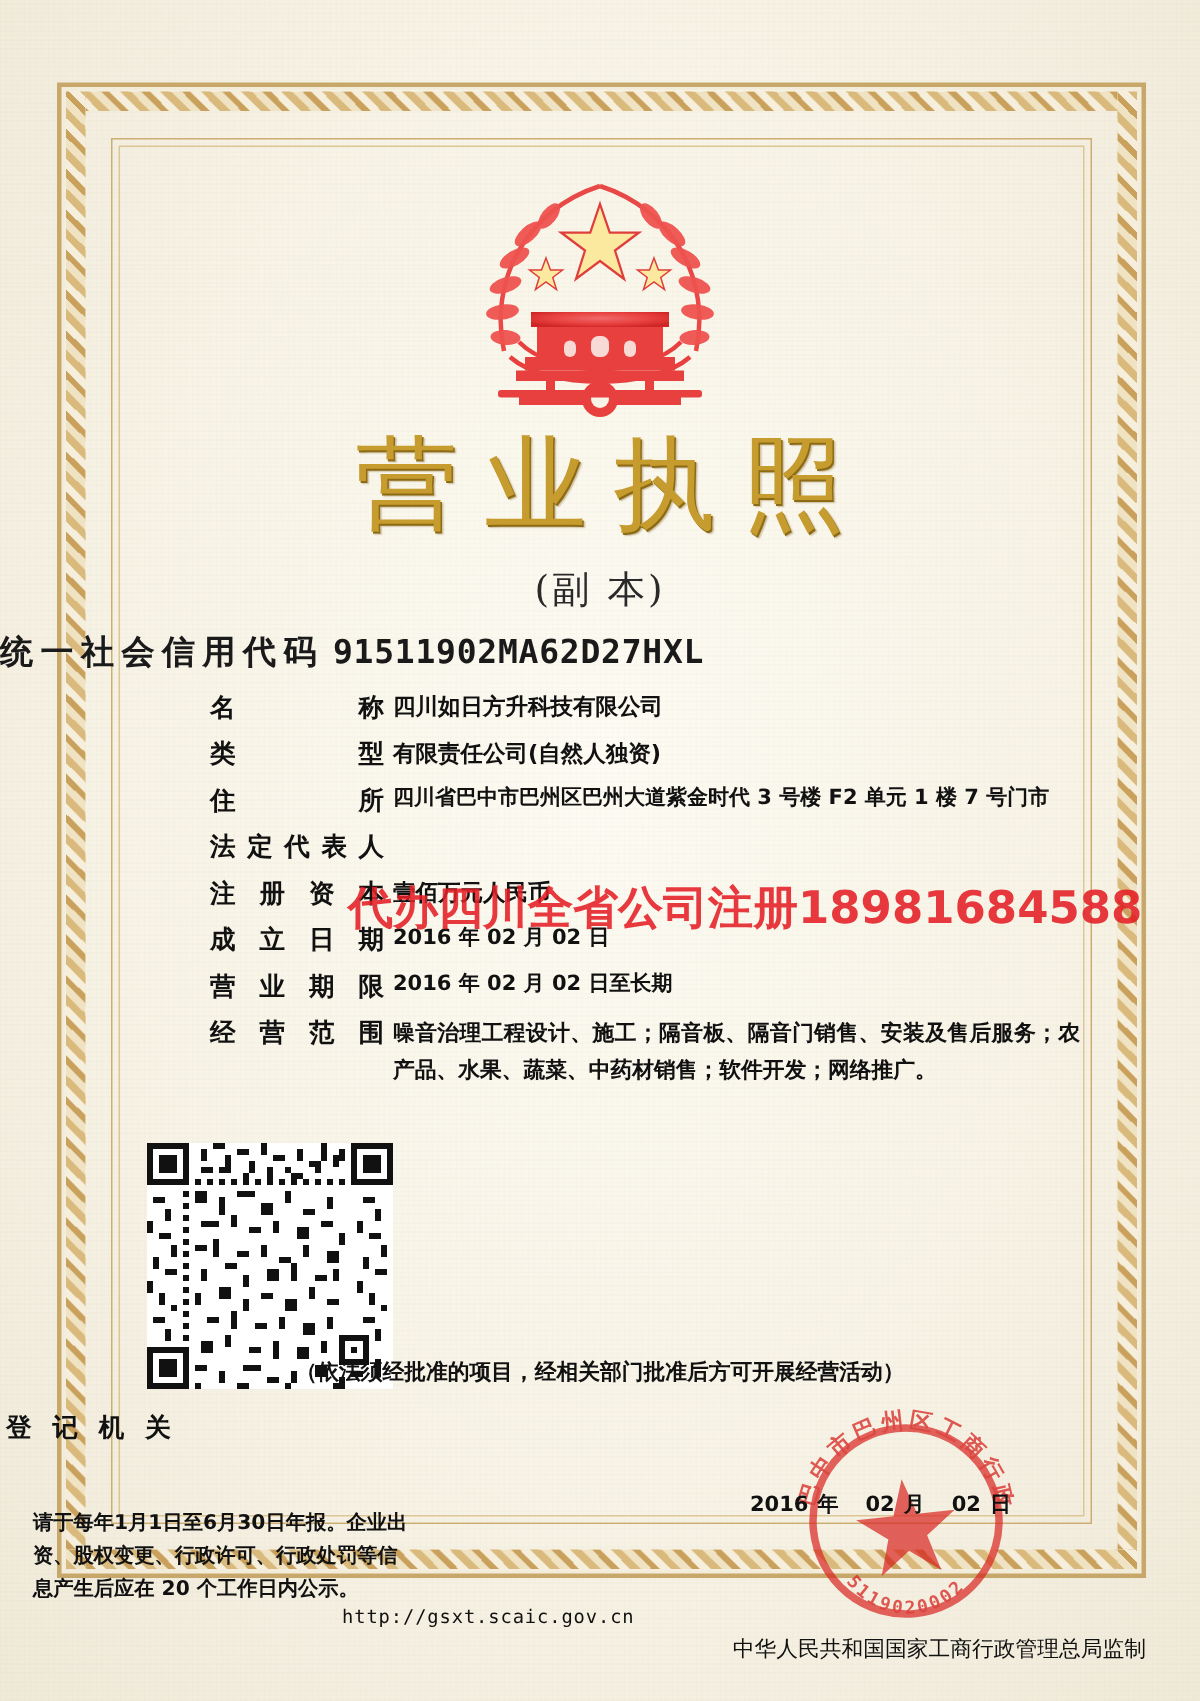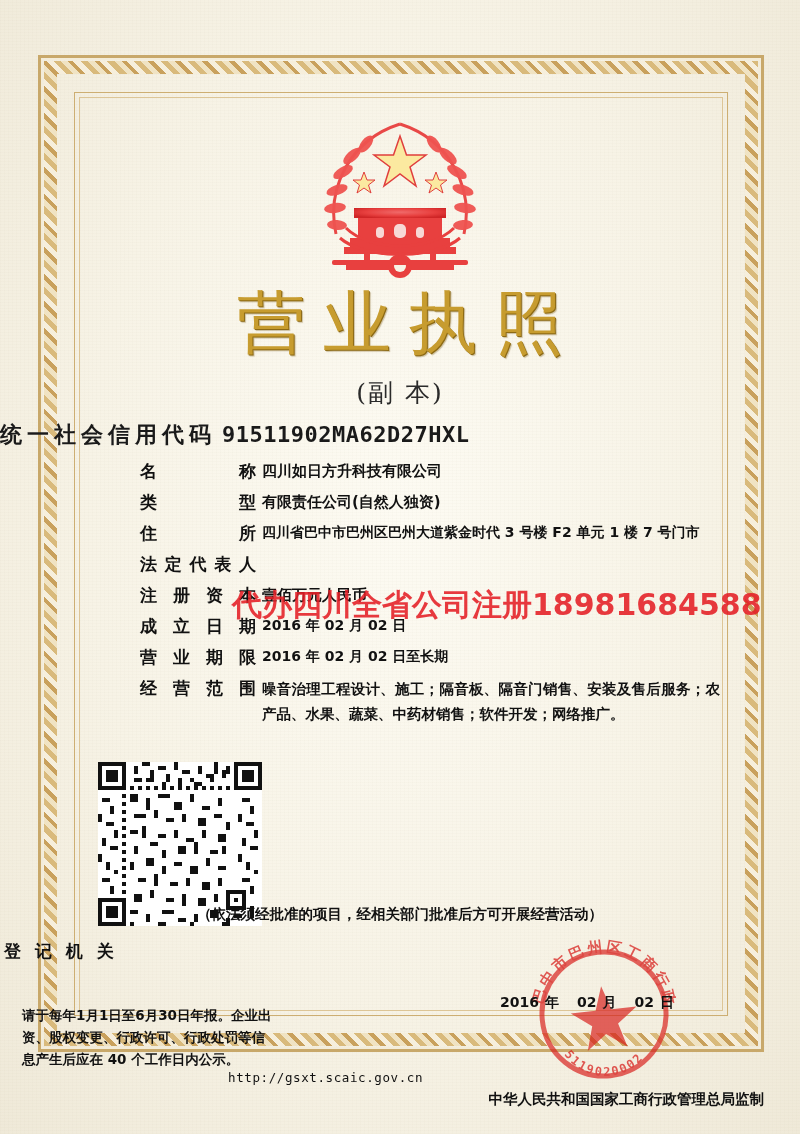--- a/index.html
+++ b/index.html
@@ -269,21 +269,21 @@
     font-size: 13.5px;
     color: #111;
     font-weight: bold;
   }
   .bottom-right-label {
     position: absolute;
     right: 36px;
     top: 1090px;
     font-size: 14.5px;
     color: #111;
-    font-weight: bold;
+    font-weight: normal;
   }
 </style>
 </head>
 <body>
 
 <div class="page">
   <div class="paper-texture"></div>
 
   <div class="frame-outer"></div>
   <div class="frame-pattern"></div>
@@ -630,18 +630,18 @@
       <text font-size="12" font-weight="bold" fill="#d8221f" opacity="0.9" font-family="'DejaVu Sans Mono','Liberation Mono',monospace" letter-spacing="2">
         <textPath href="#sealBotArc" startOffset="16%">5119020002</textPath>
       </text>
     </svg>
   </div>
 
   <div class="date-line">
     <span>2016</span><span class="unit">年</span><span>02</span><span class="unit">月</span><span>02</span><span class="unit">日</span>
   </div>
 
-  <div class="annual-note">请于每年1月1日至6月30日年报。企业出资、股权变更、行政许可、行政处罚等信息产生后应在 40 个工作日内公示。</div>
+  <div class="annual-note">请于每年1月1日至6月30日年报。企业出资、股权变更、行政许可、行政处罚等信息产生后应在 20 个工作日内公示。</div>
 
   <div class="url-line">http://gsxt.scaic.gov.cn</div>
   <div class="bottom-left-label">企业信用信息公示系统网址：</div>
   <div class="bottom-right-label">中华人民共和国国家工商行政管理总局监制</div>
 </div>
 
 </body></html>

